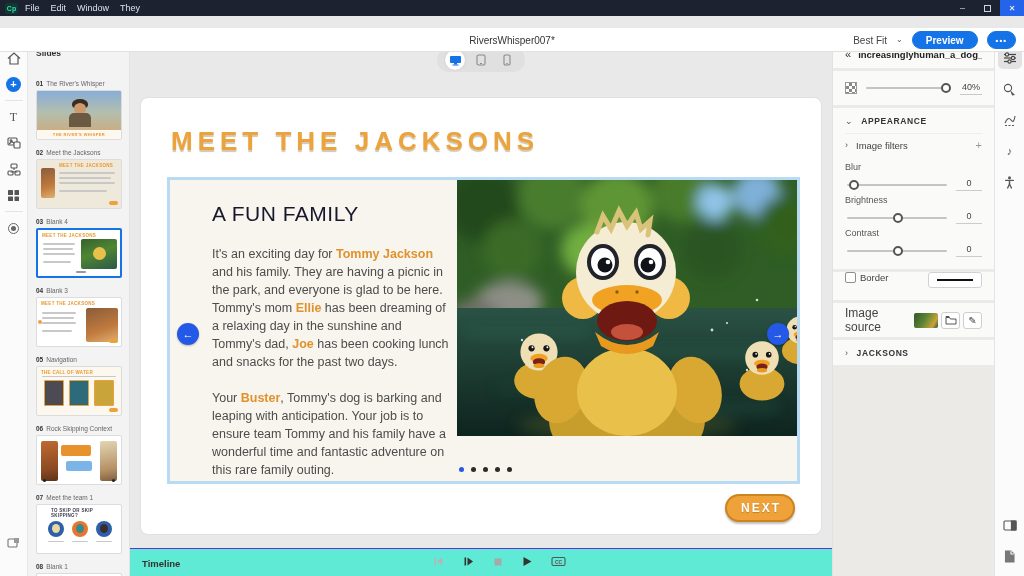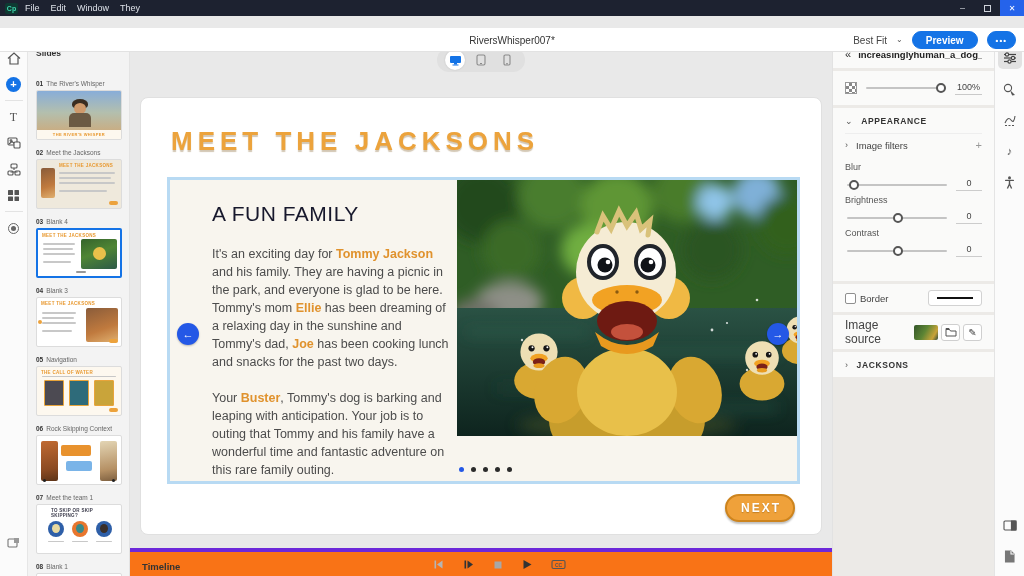--- a/index.html
+++ b/index.html
@@ -80,46 +80,46 @@
   .car-img svg{display:block}
   .arrow{position:absolute;top:143px;width:22px;height:22px;border-radius:50%;background:#2458e6;color:#fff;border:none;font-size:11px;display:flex;align-items:center;justify-content:center;cursor:pointer;box-shadow:0 1px 2px rgba(0,0,0,.25)}
   .arrow.left{left:7px}
   .arrow.right{right:8px}
   .dots{position:absolute;left:289px;bottom:9px;display:flex;gap:7px}
   .dot{width:5px;height:5px;border-radius:50%;background:#2b2b2b;cursor:pointer}
   .dot.on{background:#2458e6}
   .next-btn{position:absolute;right:26px;top:396px;background:#efa13a;border:2px solid #cd841e;border-radius:14px;color:#fff;font-weight:800;font-size:12px;letter-spacing:2px;padding:5px 12px 5px 14px;cursor:pointer;box-shadow:0 2px 2px rgba(0,0,0,.25);text-shadow:0 1px 1px rgba(150,95,20,.5)}
 
   
-  .timeline{position:absolute;left:130px;top:548px;width:702px;height:28px;background:#f97316;border-top:4px solid #6d28d9}
+  .timeline{position:absolute;left:130px;top:548px;width:702px;height:28px;background:#5eead4;border-top:1px solid #6d28d9}
   .tl-label{position:absolute;left:12px;top:9px;font-size:9.5px;font-weight:bold;color:#333}
   .tl-controls{position:absolute;left:303px;top:7px;display:flex;gap:19px;align-items:center}
   .tl-btn{background:none;border:none;padding:0;cursor:pointer;display:flex;align-items:center}
 
   
   .rightpanel{position:absolute;left:832px;top:40px;width:162px;height:536px;background:#eceae7;border-left:1px solid #e2e2e2}
   .rp-block{background:#fafaf9;margin-bottom:3px;padding:0 12px}
   .rp-head{height:28px;display:flex;align-items:center;gap:7px}
   .collapse-ic{font-size:11px;color:#333;cursor:pointer}
   .asset-name{font-size:9.5px;font-weight:bold;color:#222;white-space:nowrap;overflow:hidden}
   .rp-opacity{height:34px;display:flex;align-items:center}
   .checker{width:12px;height:12px;border:1px solid #999;background:conic-gradient(#888 25%,#fff 0 50%,#888 0 75%,#fff 0);background-size:6px 6px}
   .track{position:relative;height:2px;background:#c4c4c4;flex:1;margin:0 9px;border-radius:1px}
   .handle{position:absolute;top:-4px;width:10px;height:10px;border:2px solid #555;background:#fff;border-radius:50%;cursor:pointer}
   .pct{font-size:9px;color:#444;border-bottom:1px solid #c9c9c9;padding:0 2px 2px}
   .sec-row{height:25px;display:flex;align-items:center;gap:8px;font-size:8.5px;font-weight:bold;letter-spacing:.6px;color:#333;cursor:pointer}
   .sec-chev{font-size:9px;color:#555;font-weight:normal}
   .row-filters{height:23px;display:flex;align-items:center;gap:8px;font-size:9.5px;color:#444;border-top:1px solid #eee;cursor:pointer}
   .plus-ic{margin-left:auto;color:#999;font-size:11px}
-  .slider-group{padding:2px 0 24px}
+  .slider-group{padding:2px 0 12px}
   .sl-label{font-size:9px;color:#555;margin:4px 0 6px}
   .sl-row{display:flex;align-items:center}
   .sl-row .track{margin:0 0 0 2px}
   .sl-val{font-size:9px;color:#444;width:26px;text-align:center;border-bottom:1px solid #ccc;margin-left:9px;padding-bottom:2px}
-  .chk-row{height:28px;display:flex;align-items:center;gap:4px}
+  .chk-row{height:28px;display:flex;gap:4px}
   .chk{width:11px;height:11px;border:1px solid #8f8f8f;border-radius:2px;background:#fff;cursor:pointer}
   .chk-label{font-size:9.5px;color:#444}
   .line-btn{margin-left:auto;width:54px;height:16px;background:#fff;border:1px solid #d2d2d2;border-radius:3px;position:relative;cursor:pointer}
   .line-btn i{position:absolute;left:15%;right:15%;top:6px;height:2px;background:#111}
   .shadow-btn{margin-left:auto;width:54px;height:16px;background:#e6e6e6;border:1px solid #d2d2d2;border-radius:3px;display:flex;align-items:center;justify-content:center;cursor:pointer}
   .shadow-btn i{width:13px;height:8px;background:#fff;border:1px solid #999;box-shadow:2px 2px 0 #b5b5b5}
   .imgsrc-row{height:34px;display:flex;align-items:center}
   .imgsrc-label{font-size:12px;color:#444}
   .imgsrc-tools{margin-left:auto;display:flex;align-items:center;gap:3px}
   .src-thumb{width:24px;height:15px;border-radius:2px;background:linear-gradient(120deg,#33552a,#5d8534 45%,#c9a339 80%,#2c4a3e)}
@@ -347,21 +347,21 @@
     </div>
   </div>
 
   <div class="stage">
     <div class="slide-heading">MEET THE JACKSONS</div>
 
     <div class="carousel">
       <div class="car-text">
         <h2>A FUN FAMILY</h2>
         <p class="car-p"><span>It's an exciting day for </span><span class="nm">Tommy Jackson</span><span> and his family. They are having a picnic in the park, and everyone is glad to be here. Tommy's mom </span><span class="nm">Ellie</span><span> has been dreaming of a relaxing day in the sunshine and Tommy's dad, </span><span class="nm">Joe</span><span> has been cooking lunch and snacks for the past two days.</span></p>
-        <p class="car-p"><span>Your </span><span class="nm">Buster</span><span>, Tommy's dog is barking and leaping with anticipation. Your job is to outing that Tommy and his family have a wonderful time and fantastic adventure on this rare family outing.</span></p>
+        <p class="car-p"><span>Your </span><span class="nm">Buster</span><span>, Tommy's dog is barking and leaping with anticipation. Your job is to ensure team Tommy and his family have a wonderful time and fantastic adventure on this rare family outing.</span></p>
       </div>
 
       <div class="car-img">
         <svg width="340" height="256" viewBox="0 0 340 256">
           <defs>
             <linearGradient id="gw" x1="0" y1="0" x2="0" y2="1">
               <stop offset="0" stop-color="#2a5244"></stop>
                 <stop offset="1" stop-color="#0e241e"></stop>
             </linearGradient>
             <filter id="blr" x="-20%" y="-20%" width="140%" height="140%">
@@ -497,21 +497,21 @@
   <div class="rp-block rp-head">
     <span class="collapse-ic">«</span>
     <span class="asset-name">increasinglyhuman_a_dog_is_bar...</span>
   </div>
 
   <div class="rp-block rp-opacity">
     <span class="checker"></span>
     <div class="track">
         <span class="handle" style="left:88%"></span>
       </div>
-    <span class="pct">100%</span>
+    <span class="pct">40%</span>
   </div>
 
   <div class="rp-block">
     <div class="sec-row">
       <span class="sec-chev">⌄</span>
       <span>APPEARANCE</span>
     </div>
     <div class="row-filters">
       <span class="sec-chev">›</span>
       <span>Image filters</span>

